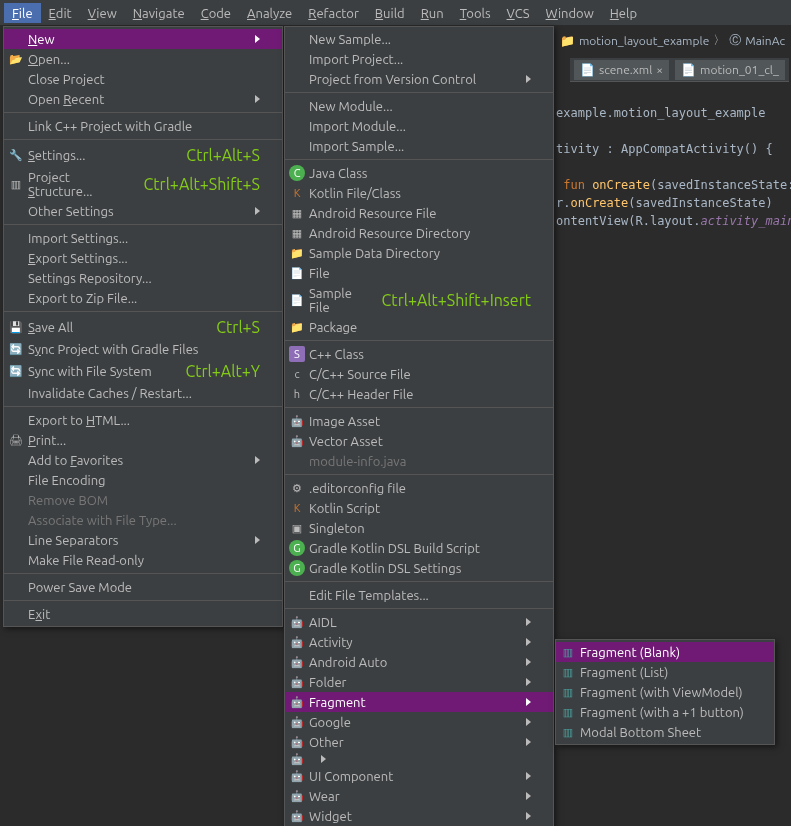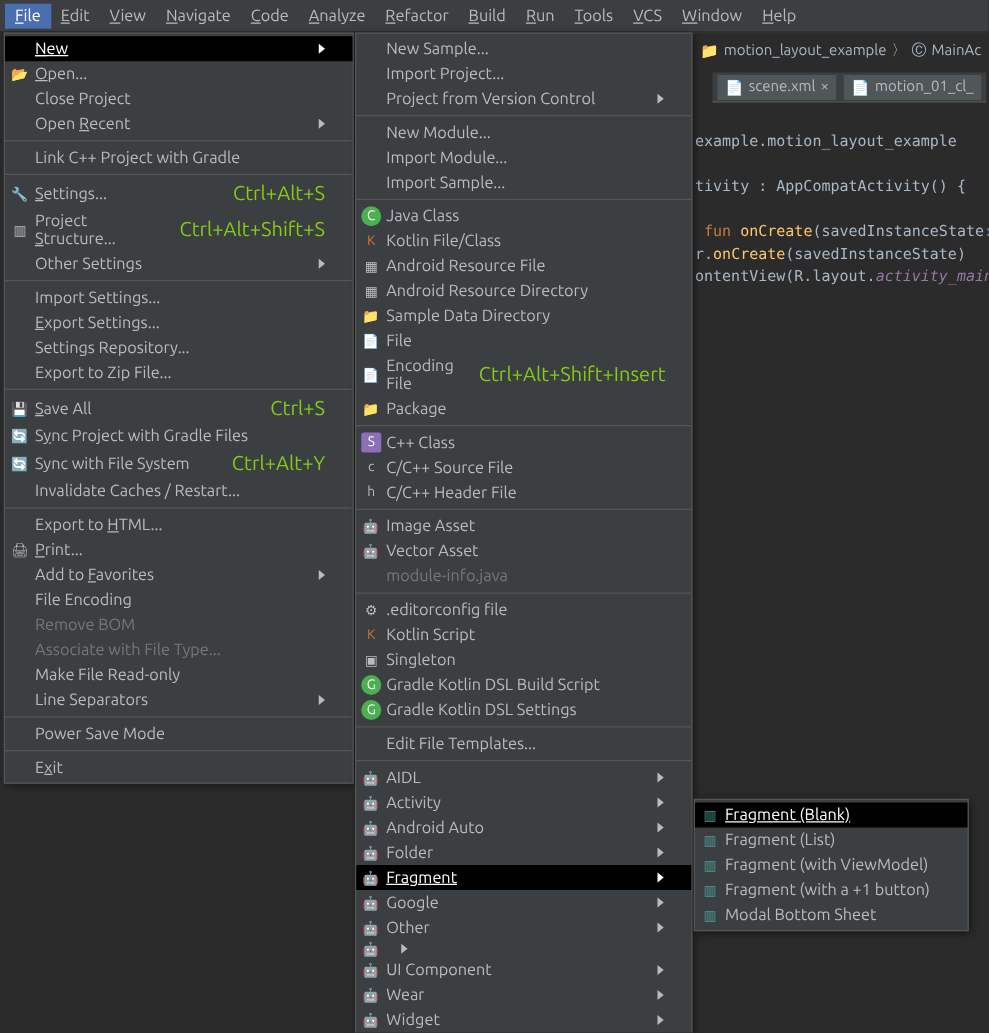--- a/index.html
+++ b/index.html
@@ -89,21 +89,21 @@
   .menu-item {
     padding: 3px 22px 3px 24px;
     display: flex;
     align-items: center;
     justify-content: space-between;
     cursor: pointer;
     position: relative;
   }
   .menu-item span.label { flex: 1; }
   .menu-item .shortcut { color: #84cc16; font-size: 16px; margin-left: 20px; }
-  .menu-item.highlight { background: #000000; color: #fff; text-decoration: underline; }
+  .menu-item.highlight { background: #701a75; color: #fff; }
   .menu-item.disabled { color: #777; }
   .menu-sep { height: 1px; background: #555; margin: 3px 0; }
   .menu-item .icon {
     position: absolute;
     left: 4px;
     width: 16px; height: 16px;
     display: flex; align-items: center; justify-content: center;
     font-size: 11px;
   }
   .arrow {
@@ -246,25 +246,25 @@
     <div class="menu-item">
       <span class="label">File Encoding</span>
     </div>
     <div class="menu-item disabled">
       <span class="label">Remove BOM</span>
     </div>
     <div class="menu-item disabled">
       <span class="label">Associate with File Type...</span>
     </div>
     <div class="menu-item">
+      <span class="label">Line Separators</span>
+      <span class="arrow"></span>
+    </div>
+    <div class="menu-item">
       <span class="label">Make File Read-only</span>
-    </div>
-    <div class="menu-item">
-      <span class="label">Line Separators</span>
-      <span class="arrow"></span>
     </div>
     <div class="menu-sep"></div>
     <div class="menu-item">
       <span class="label">Power Save Mode</span>
     </div>
     <div class="menu-sep"></div>
     <div class="menu-item">
       <span class="label">E<span class="underline">x</span>it</span>
     </div>
   </div>
@@ -310,21 +310,21 @@
     <div class="menu-item">
       <span class="icon folder">📁</span>
       <span class="label">Sample Data Directory</span>
     </div>
     <div class="menu-item">
       <span class="icon ">📄</span>
       <span class="label">File</span>
     </div>
     <div class="menu-item">
       <span class="icon ">📄</span>
-      <span class="label">Encoding File</span>
+      <span class="label">Sample File</span>
       <span class="shortcut">Ctrl+Alt+Shift+Insert</span>
     </div>
     <div class="menu-item">
       <span class="icon folder">📁</span>
       <span class="label">Package</span>
     </div>
     <div class="menu-sep"></div>
     <div class="menu-item">
       <span class="icon purple">S</span>
       <span class="label">C++ Class</span>

